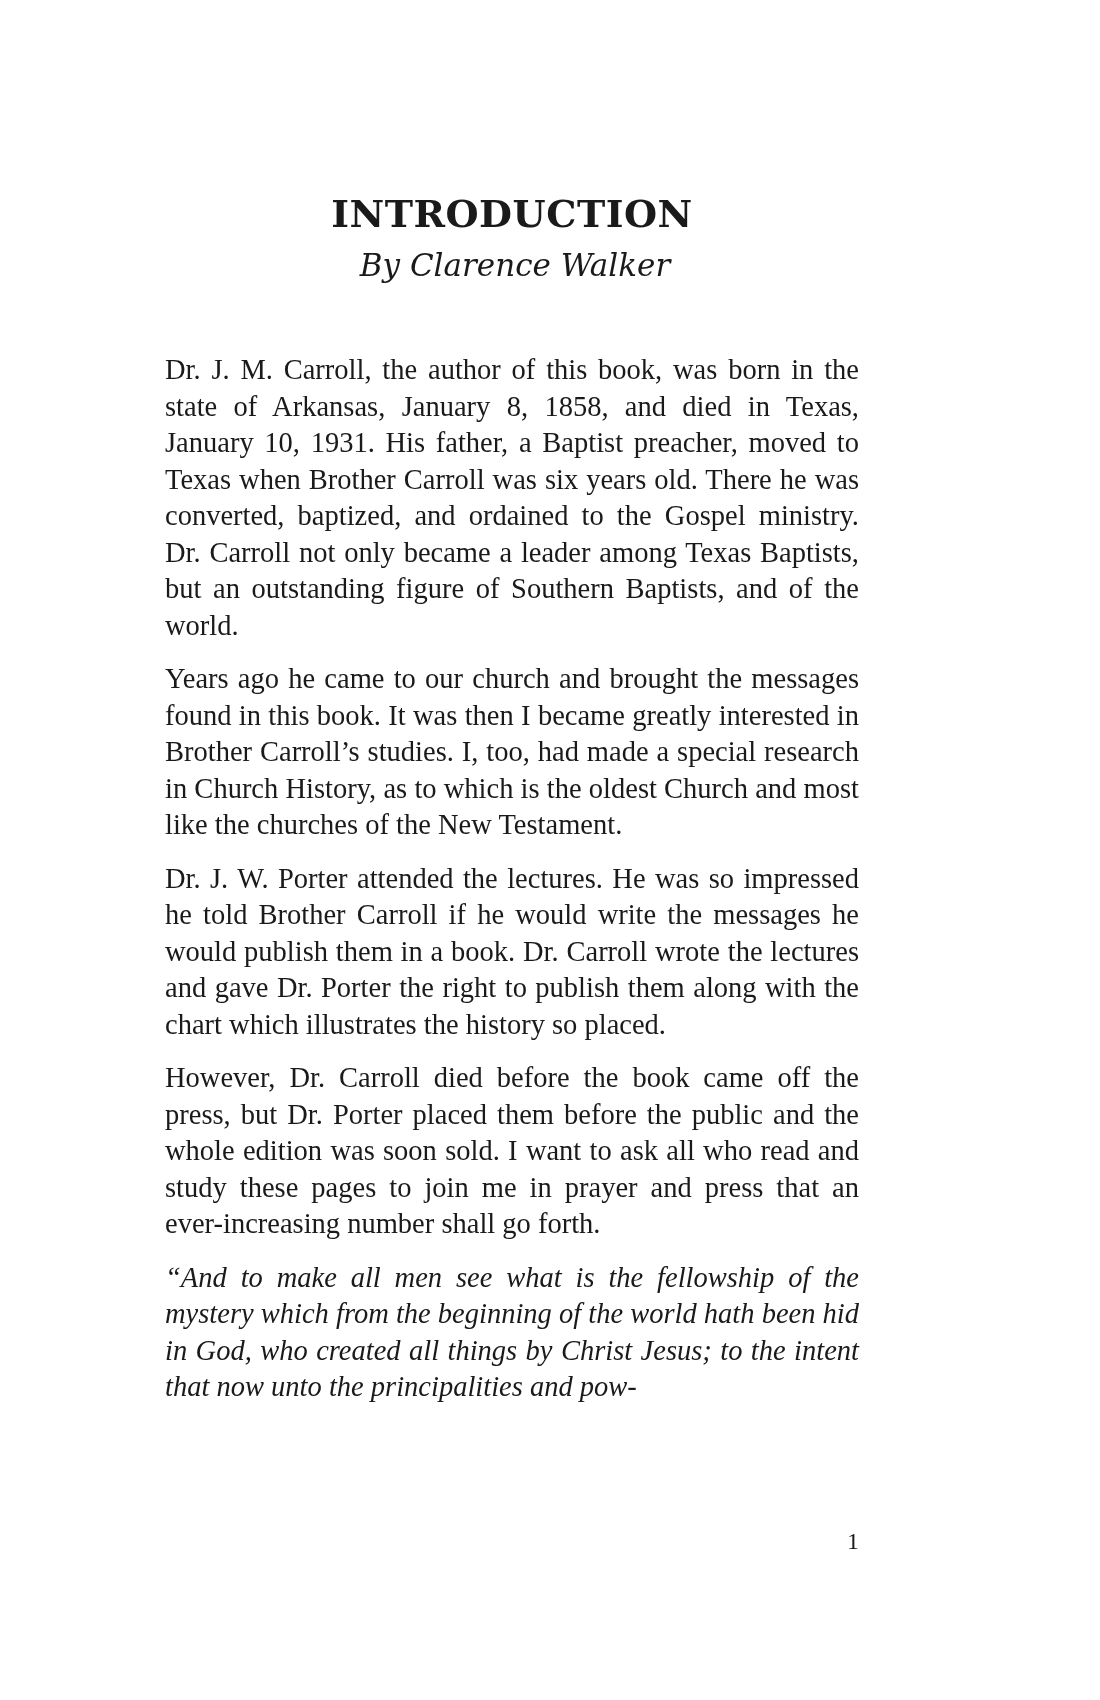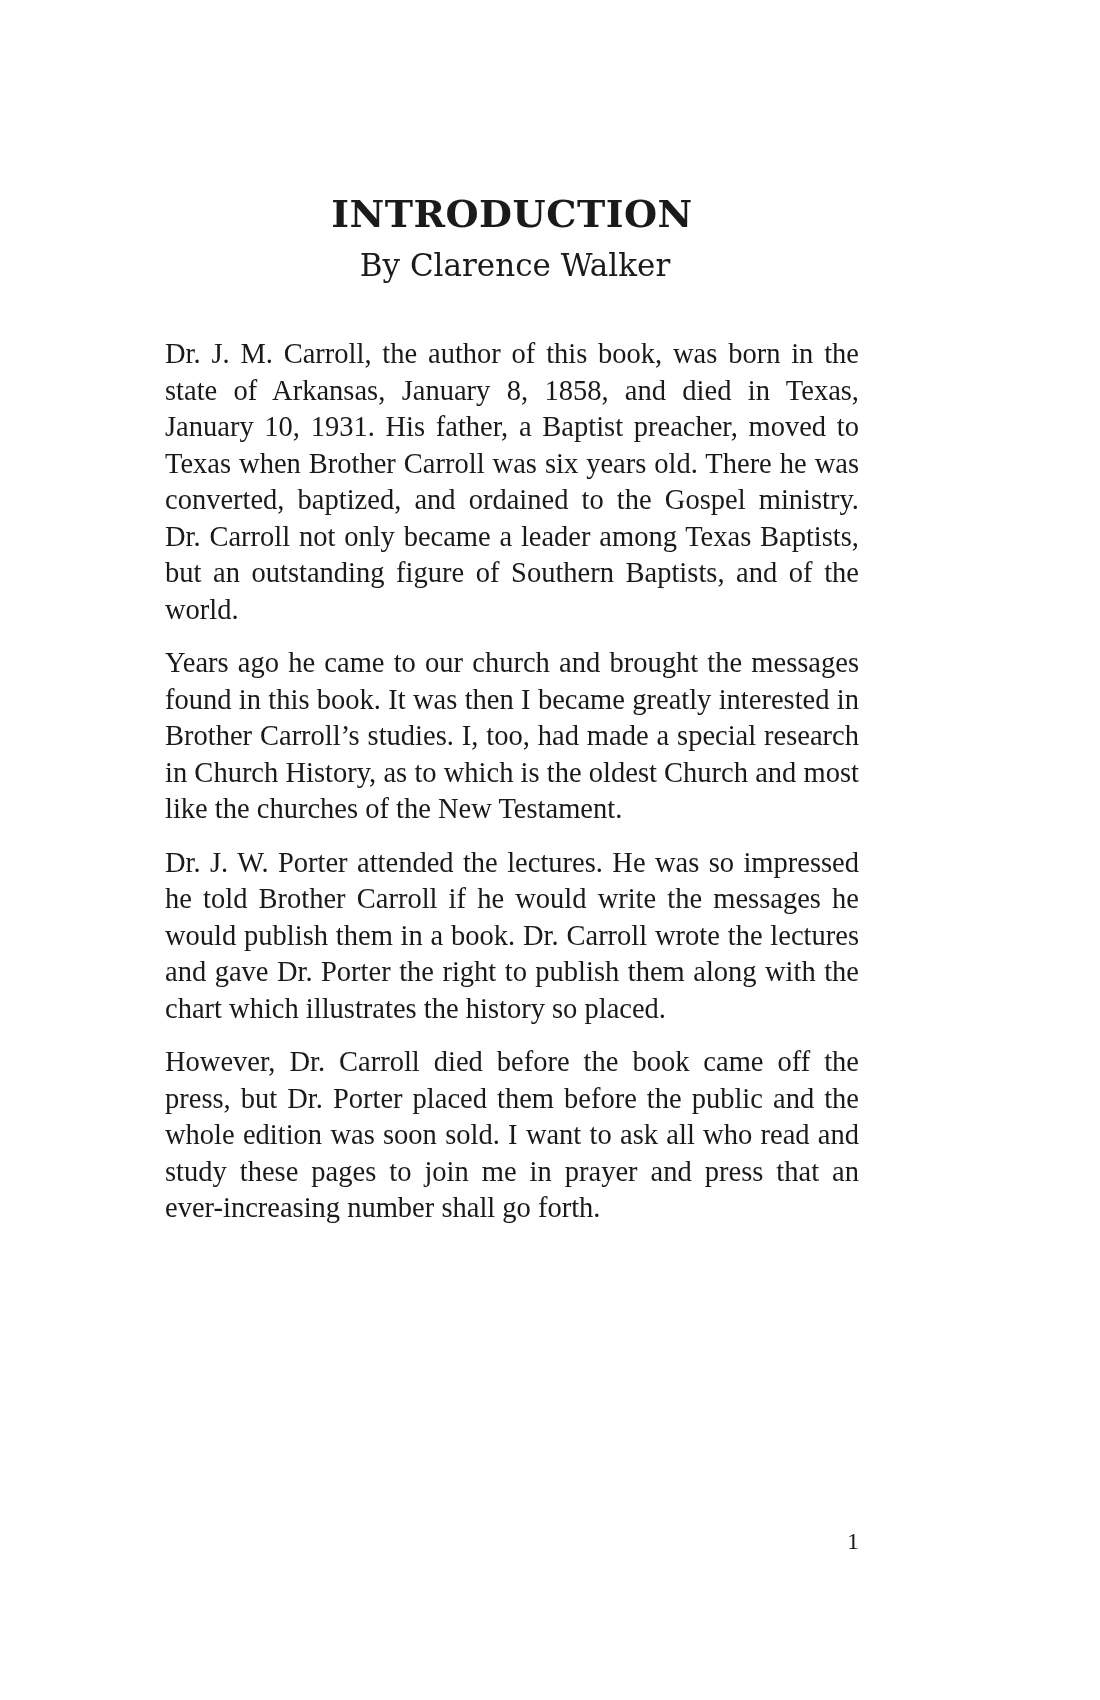--- a/index.html
+++ b/index.html
@@ -5,42 +5,43 @@
     html, body { margin: 0; padding: 0; background: #ffffff; }
     body { width: 1100px; height: 1700px; position: relative; overflow: hidden; }
     .page { position: absolute; left: 16px; top: 0; width: 1100px; height: 1700px; background: #fff; color: #1a1a1a; }
     .title {
       position: absolute; left: 149px; width: 694px; top: 190px;
       text-align: center; font-family: "DejaVu Serif", serif; font-weight: bold;
       font-size: 38px; letter-spacing: 0.5px; line-height: 48px; margin: 0;
     }
     .subtitle {
       position: absolute; left: 149px; width: 694px; top: 244px;
-      text-align: center; font-family: "DejaVu Serif", serif; 
+      text-align: center; font-family: "DejaVu Serif", serif; font-style: italic;
       font-size: 31px; line-height: 42px; margin: 0; padding-left: 6px; box-sizing: border-box;
     }
     .body { position: absolute; left: 149px; width: 694px; top: 336px; }
     .para {
       font-family: "Liberation Serif", serif; font-size: 28.5px; line-height: 36.5px;
-      text-align: justify; margin: 0 0 17px 0; hyphens: manual;
+      text-align: justify; margin: 16px 0 17px 0; hyphens: manual;
     }
     .para.quote { font-style: italic; }
     .page-number {
       position: absolute; left: 820px; width: 23px; top: 1526px; text-align: right;
       font-family: "Liberation Serif", serif; font-size: 24px; line-height: 30px;
     }
   </style>
 </head>
 <body>
 
 <div class="page">
   <h1 class="title">INTRODUCTION</h1>
   <div class="subtitle">By Clarence Walker</div>
 
   <div class="body">
     <p class="para">Dr. J. M. Carroll, the author of this book, was born in the state of Arkansas, January 8, 1858, and died in Texas, January 10, 1931. His father, a Baptist preach­er, moved to Texas when Brother Carroll was six years old. There he was converted, baptized, and ordained to the Gospel ministry. Dr. Carroll not only became a lead­er among Texas Baptists, but an outstanding figure of Southern Baptists, and of the world.</p>
     <p class="para">Years ago he came to our church and brought the mes­sages found in this book. It was then I became greatly interested in Brother Carroll’s studies. I, too, had made a special research in Church History, as to which is the oldest Church and most like the churches of the New Testament.</p>
     <p class="para">Dr. J. W. Porter attended the lectures. He was so im­pressed he told Brother Carroll if he would write the messages he would publish them in a book. Dr. Carroll wrote the lectures and gave Dr. Porter the right to pub­lish them along with the chart which illustrates the history so placed.</p>
     <p class="para">However, Dr. Carroll died before the book came off the press, but Dr. Porter placed them before the public and the whole edition was soon sold. I want to ask all who read and study these pages to join me in prayer and press that an ever-increasing number shall go forth.</p>
+    <p class="para quote">“And to make all men see what is the fellowship of the mystery which from the beginning of the world hath been hid in God, who created all things by Christ Jesus; to the intent that now unto the principalities and pow-</p>
   </div>
 
   <div class="page-number">1</div>
 </div>
 
 </body></html>

